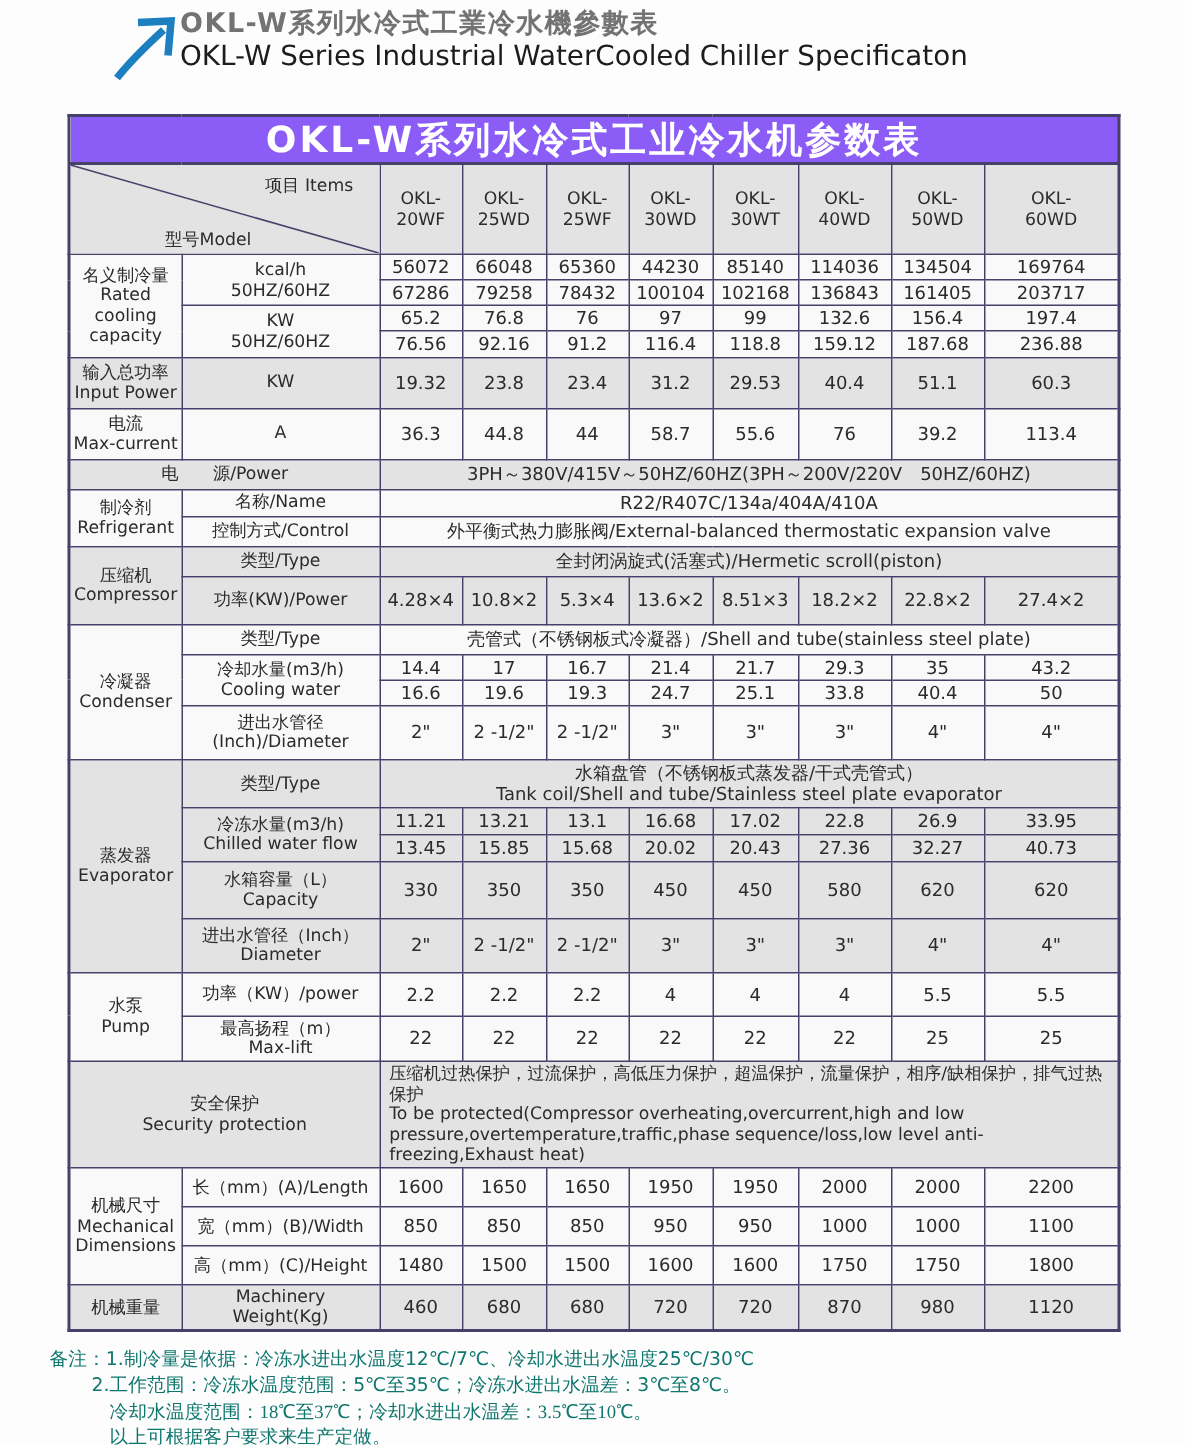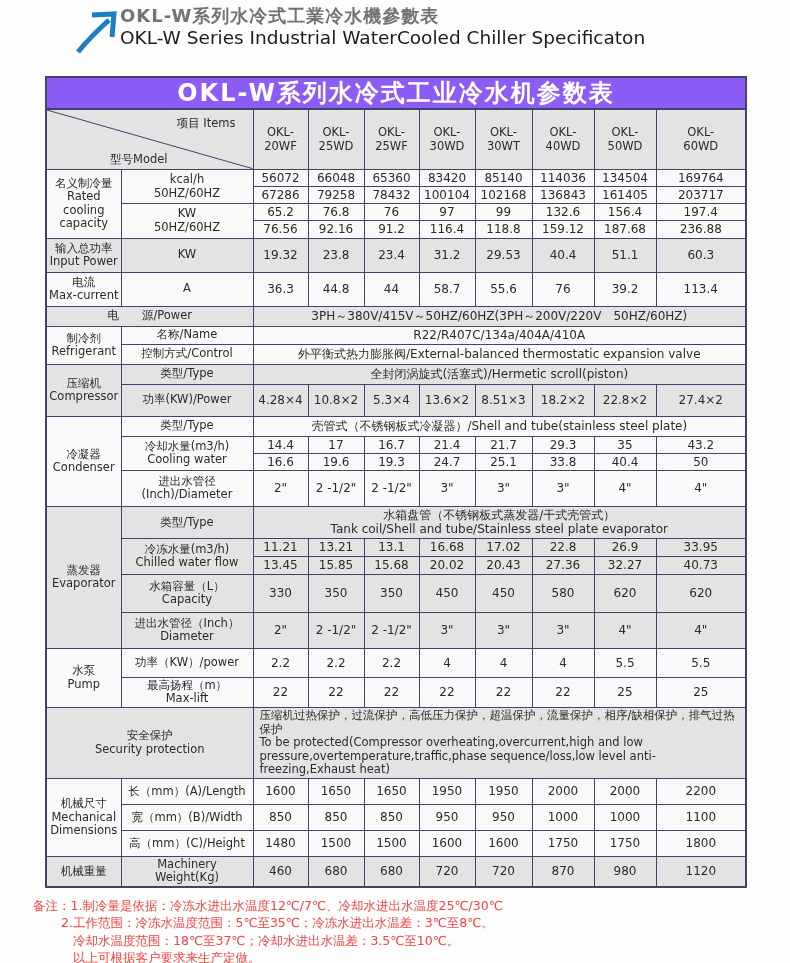--- a/index.html
+++ b/index.html
@@ -33,22 +33,22 @@
   .rh30 td{height:28px;} .rh15 td{height:13px;} .rh33 td{height:31px;}
   .rh19 td{height:17px;} .rh17 td{height:15px;} .rh31 td{height:29px;}
   .rh35 td{height:33px;} .rh37 td{height:35px;} .rh28 td{height:26px;}
   .rh56 td{height:54px;} .rh25 td{height:23px;} .rh23 td{height:21px;}
   .corner{position:relative;}
   .corner svg.diag{position:absolute;left:0;top:0;width:100%;height:100%;}
   .c-model{position:absolute;left:19px;bottom:2px;font-size:11.5px;margin-left:44px;}
   .c-items{position:absolute;right:17px;top:7px;font-size:11.5px;}
   
   .notes{margin:10px 0 0 33px;width:740px;}
-  .note{font-size:12.5px;line-height:1.32;margin:1px 0;color:#ef4444;}
-  .i1{margin-left:28px;} .i2{margin-left:40px;}
+  .note{font-size:12.5px;line-height:1.32;margin:1px 0;color:#0f766e;}
+  .i1{margin-left:28px;} .i2{margin-left:40px;font-family:Liberation Serif, serif;}
 </style>
 </head>
 <body>
 
 <div class="page-header">
   <svg class="logo" viewBox="0 0 48 52">
     <path d="M6 46 C14 36 26 24 37 14" stroke="#1c7fc0" stroke-width="5" fill="none" stroke-linecap="butt"></path>
     <path d="M20 9 L42 8 L40 31" stroke="#1c7fc0" stroke-width="5" fill="none" stroke-linejoin="miter"></path>
   </svg>
   <h1 class="title-zh">OKL-W系列水冷式工業冷水機參數表</h1>
@@ -102,21 +102,21 @@
 
   <tr class="rh15">
     <td class="lab" rowspan="4">名义制冷量
 Rated cooling
 capacity</td>
     <td class="sub" rowspan="2">kcal/h
 50HZ/60HZ</td>
     <td>56072</td>
     <td>66048</td>
     <td>65360</td>
-    <td>83420</td>
+    <td>44230</td>
     <td>85140</td>
     <td>114036</td>
     <td>134504</td>
     <td>169764</td>
   </tr>
   <tr class="rh15">
     <td>67286</td>
     <td>79258</td>
     <td>78432</td>
     <td>100104</td>

